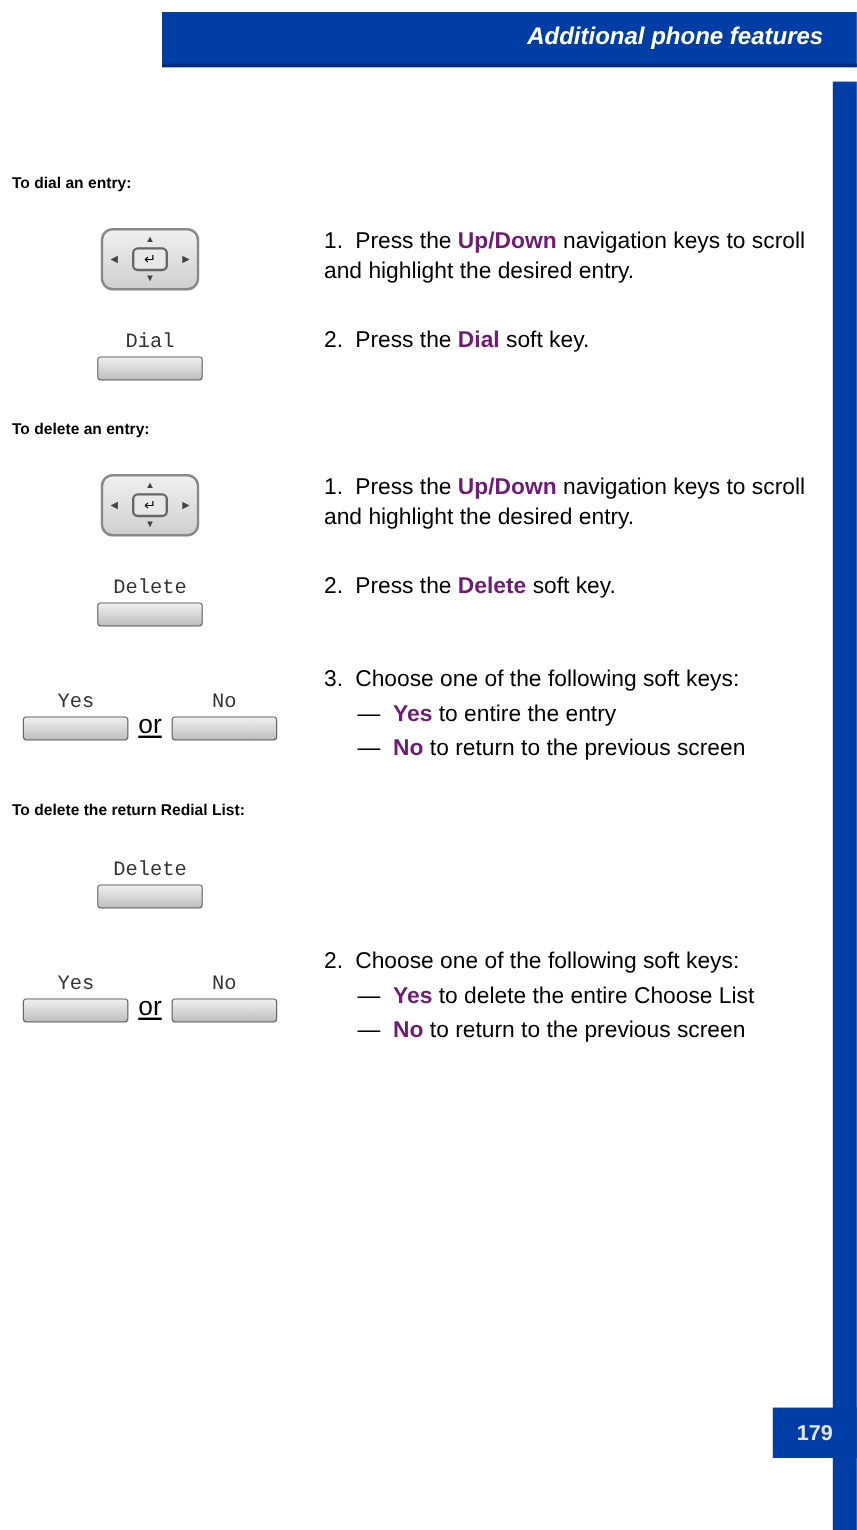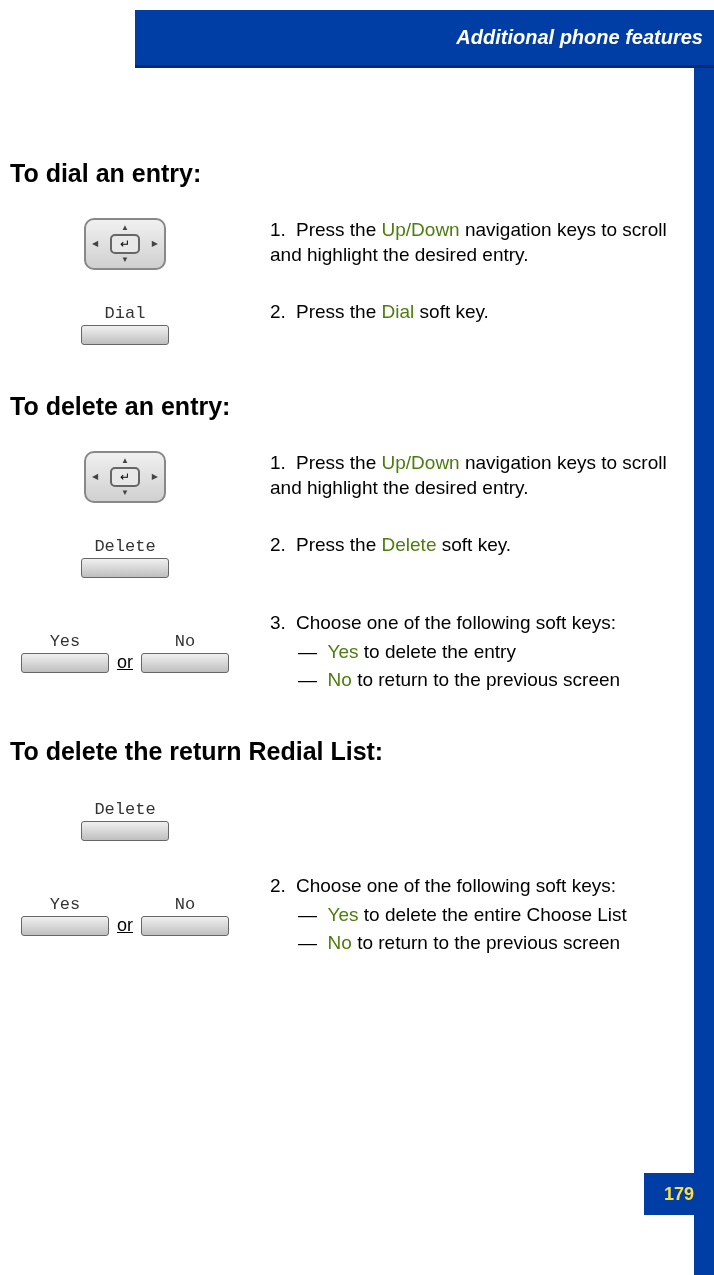--- a/index.html
+++ b/index.html
@@ -9,26 +9,26 @@
     height: 1275px;
     background: #fff;
     position: relative;
     color: #000;
   }
   .header-bar {
     position: absolute;
     top: 10px;
     left: 135px;
     right: 0;
-    height: 58px;
+    height: 46px;
     background: #003DA5;
     display: flex;
     align-items: center;
     justify-content: flex-end;
-    padding-right: 11px;
+    padding-right: 28px;
     border-bottom: 3px solid #002a75;
   }
   .header-bar h1 {
     color: #fff;
     font-size: 20px;
     font-weight: bold;
     font-style: italic;
   }
   .side-stripe {
     position: absolute;
@@ -43,36 +43,36 @@
     right: 0;
     bottom: 60px;
     width: 70px;
     height: 42px;
     background: #003DA5;
     display: flex;
     align-items: center;
     justify-content: center;
   }
   .page-num-box span {
-    color: #fde047;
+    color: #e5e5e5;
     font-weight: bold;
     font-size: 18px;
   }
   .content {
     position: absolute;
     top: 115px;
     left: 10px;
     right: 34px;
     bottom: 0;
   }
   .section-heading {
     font-weight: bold;
-    font-size: 25px;
+    font-size: 13px;
     margin-bottom: 30px;
-    margin-top: 44px;
+    margin-top: 30px;
   }
   .step-row {
     display: flex;
     align-items: flex-start;
     gap: 30px;
     margin-bottom: 30px;
   }
   .key-cell {
     width: 230px;
     min-height: 48px;
@@ -85,21 +85,21 @@
     flex: 1;
     font-size: 19px;
     line-height: 1.3;
   }
   .instr-cell .num {
     display: inline-block;
     width: 26px;
   }
   .instr-body { display: inline; }
   .instr-cell .dash-line { margin-left: 28px; margin-top: 4px; }
-  .bold-blue { color: #4d7c0f; font-weight: normal; }
+  .bold-blue { color: #701a75; font-weight: bold; }
 
   
   .nav-btn {
     width: 82px;
     height: 52px;
     border: 2px solid #888;
     border-radius: 10px;
     background: linear-gradient(#f0f0f0,#d0d0d0);
     position: relative;
     display: flex;
@@ -142,21 +142,21 @@
     border: 1px solid #666;
     border-radius: 3px;
     background: linear-gradient(#f0f0f0,#bfbfbf);
   }
   .softkey-pair {
     display: flex;
     align-items: flex-end;
     gap: 8px;
   }
   .softkey-pair .or-text {
-    font-size: 18px;
+    font-size: 22px;
     padding-bottom: 0px;
     text-decoration: underline;
   }
 </style>
 </head>
 <body>
 
 <div class="header-bar">
   <h1>Additional phone features</h1>
 </div>
@@ -234,21 +234,21 @@
         </div>
         <div class="or-text">or</div>
         <div class="softkey-block">
           <div class="softkey-label">No</div>
           <div class="softkey-btn"></div>
         </div>
       </div>
     </div>
     <div class="instr-cell">
       <span class="num">3.</span><span class="instr-body">Choose one of the following soft keys:</span>
-      <div class="dash-line">—&nbsp;&nbsp;<span class="bold-blue">Yes</span><span> to delete the entry</span></div>
+      <div class="dash-line">—&nbsp;&nbsp;<span class="bold-blue">Yes</span><span> to entire the entry</span></div>
       <div class="dash-line">—&nbsp;&nbsp;<span class="bold-blue">No</span><span> to return to the previous screen</span></div>
     </div>
   </div>
 
   <div class="section-heading">To delete the return Redial List:</div>
 
   <div class="step-row">
     <div class="key-cell">
       <div class="softkey-block">
         <div class="softkey-label">Delete</div>

